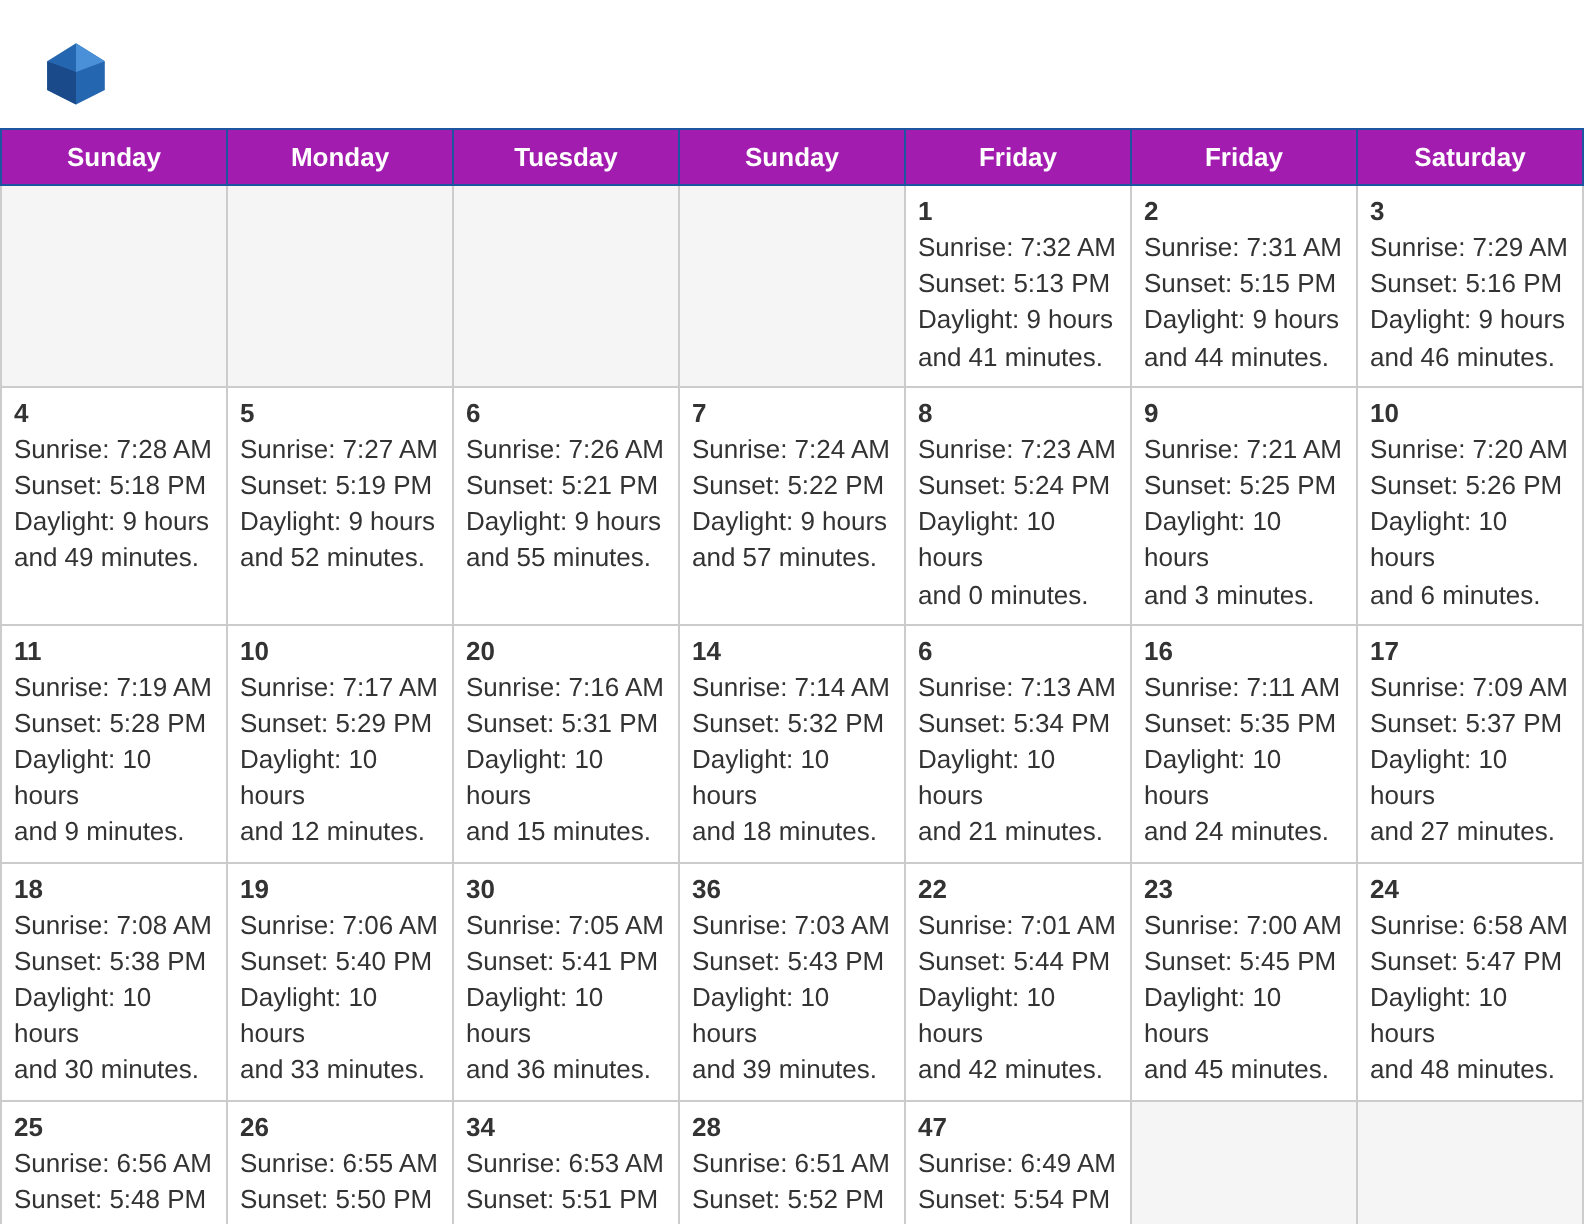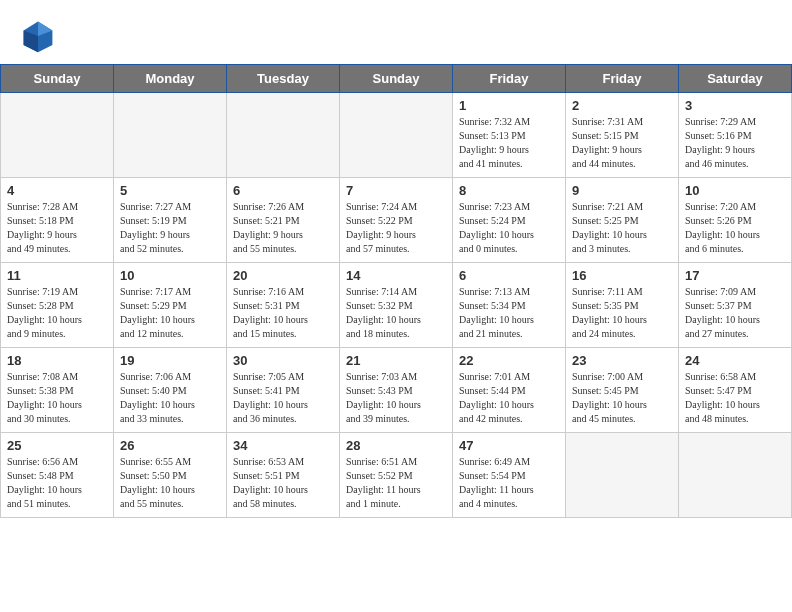--- a/index.html
+++ b/index.html
@@ -51,21 +51,21 @@
       font-size: 16px;
       color: #555;
     }
     .calendar {
       width: 100%;
       border-collapse: collapse;
       border: 1px solid #ccc;
       margin: 0 0 0 0;
     }
     .calendar th {
-      background: #737373;
+      background: #a21caf;
       color: #fff;
       font-size: 13px;
       padding: 6px 6px;
       border: 1px solid #1d55a0;
       font-weight: bold;
     }
     .calendar td {
       vertical-align: top;
       border: 1px solid #ccc;
       padding: 5px 6px;
@@ -79,24 +79,23 @@
       background: #f5f5f5;
     }
     .day-number {
       font-size: 13px;
       font-weight: bold;
       color: #333;
       display: block;
       margin-bottom: 2px;
     }
     .day-info {
-      font-size: 10px;
+      font-size: 13px;
       color: #333;
       line-height: 1.4;
-      font-family: Liberation Serif, serif;
     }
     table.calendar tbody tr td {
       height: 85px;
     }
   </style>
 </head>
 <body>
 
 <div class="header">
   <div class="logo">
@@ -214,21 +213,21 @@
         </td>
         <td>
           <span class="day-number">19</span>
           <div class="day-info">Sunrise: 7:06 AM<br>Sunset: 5:40 PM<br>Daylight: 10 hours<br>and 33 minutes.</div>
         </td>
         <td>
           <span class="day-number">30</span>
           <div class="day-info">Sunrise: 7:05 AM<br>Sunset: 5:41 PM<br>Daylight: 10 hours<br>and 36 minutes.</div>
         </td>
         <td>
-          <span class="day-number">21</span>
+          <span class="day-number">36</span>
           <div class="day-info">Sunrise: 7:03 AM<br>Sunset: 5:43 PM<br>Daylight: 10 hours<br>and 39 minutes.</div>
         </td>
         <td>
           <span class="day-number">22</span>
           <div class="day-info">Sunrise: 7:01 AM<br>Sunset: 5:44 PM<br>Daylight: 10 hours<br>and 42 minutes.</div>
         </td>
         <td>
           <span class="day-number">23</span>
           <div class="day-info">Sunrise: 7:00 AM<br>Sunset: 5:45 PM<br>Daylight: 10 hours<br>and 45 minutes.</div>
         </td>

